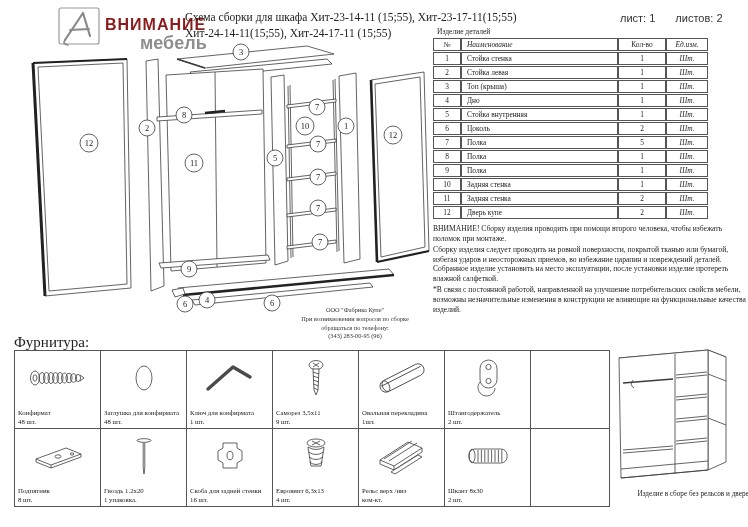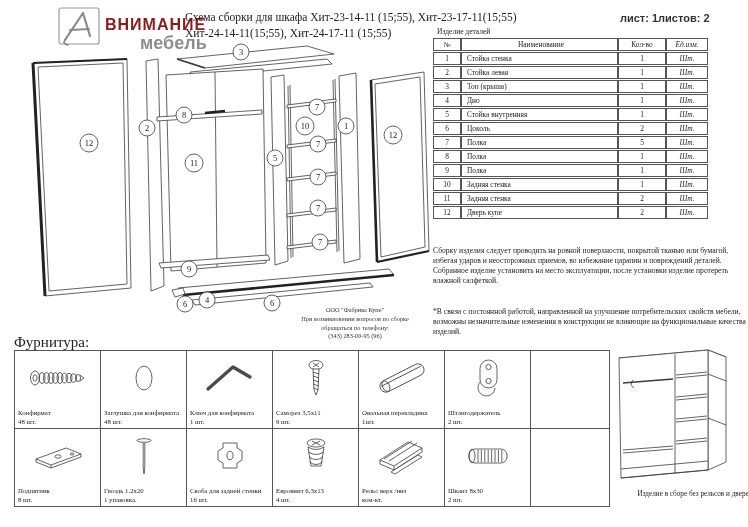--- a/index.html
+++ b/index.html
@@ -10,36 +10,36 @@
   .lineonly{stroke:#3c3c3c;fill:none;stroke-width:0.8;}
 
   
   .logo-box{position:absolute;left:58px;top:7px;}
   .brand{position:absolute;left:105px;top:16px;font-family:"Liberation Sans",sans-serif;
          font-weight:bold;font-size:16px;letter-spacing:1px;color:#8b1c1c;}
   .brand-sub{position:absolute;left:140px;top:33px;font-family:"Liberation Sans",sans-serif;
          font-weight:bold;font-size:18px;color:#8d8d8d;}
   .title{position:absolute;left:185px;top:10px;width:380px;font-size:11.5px;line-height:1.35;}
   .sheet-info{position:absolute;left:620px;top:12px;font-family:"Liberation Sans",sans-serif;
-         font-size:11px;display:flex;color:#333;font-weight:bold;}
+         font-size:11px;display:flex;gap:20px;color:#333;}
 
   
   .parts-caption{position:absolute;left:437px;top:27px;font-size:7.5px;}
   .parts-table{position:absolute;left:433px;top:37px;border-collapse:separate;border-spacing:0 1.5px;
          font-size:7.4px;line-height:1;}
   .parts-table td,.parts-table th{border:0.7px solid #555;padding:1.5px 2px;font-weight:normal;height:8px;}
   .parts-table .c0{width:22px;text-align:center;}
   .parts-table .c1{width:148px;text-align:left;padding-left:5px;}
   .parts-table .c2{width:42px;text-align:center;}
   .parts-table .c3{width:36px;text-align:center;font-style:italic;}
 
   
   .notes{position:absolute;left:433px;top:224px;width:314px;font-size:7.6px;line-height:1.3;}
   .notes p{margin:0;}
-  .notes .gap{margin-top:22px;}
+  .notes .gap{margin-top:1px;}
 
   
   .manufacturer{position:absolute;left:275px;top:306px;width:160px;text-align:center;
          font-size:6.3px;line-height:1.4;color:#333;}
 
   
   .hw-title{position:absolute;left:14px;top:334px;font-size:15px;}
   .hw-table{position:absolute;left:14px;top:350px;border-collapse:collapse;}
   .hw-table td{border:0.8px solid #555;padding:0;vertical-align:top;}
   .hw-cell{width:85px;height:77px;display:flex;flex-direction:column;justify-content:space-between;}
@@ -79,21 +79,21 @@
   <div class="sheet-info">
     <span>лист: 1</span>
     <span>листов: 2</span>
   </div>
 
   <div class="parts-caption">Изделие деталей</div>
   <table class="parts-table">
     <thead>
       <tr>
         <th class="c0">№</th>
-        <th class="c1" style="text-align:center;">Наименование</th>
+        <th class="c1" style="text-align:left;font-style:italic;">Наименование</th>
         <th class="c2">Кол-во</th>
         <th class="c3">Ед.изм.</th>
       </tr>
     </thead>
     <tbody>
         <tr>
           <td class="c0">1</td>
           <td class="c1">Стойка стенка</td>
           <td class="c2">1</td>
           <td class="c3">Шт.</td>
@@ -161,20 +161,21 @@
         <tr>
           <td class="c0">12</td>
           <td class="c1">Дверь купе</td>
           <td class="c2">2</td>
           <td class="c3">Шт.</td>
         </tr>
       </tbody>
   </table>
 
   <div class="notes">
+    <p>ВНИМАНИЕ! Сборку изделия проводить при помощи второго человека, чтобы избежать поломок при монтаже.</p>
     <p class="gap">Сборку изделия следует проводить на ровной поверхности, покрытой тканью или бумагой, избегая ударов и неосторожных приемов, во избежание царапин и повреждений деталей.</p>
     <p>Собранное изделие установить на место эксплуатации, после установки изделие протереть влажной салфеткой.</p>
     <p class="gap">*В связи с постоянной работой, направленной на улучшение потребительских свойств мебели, возможны незначительные изменения в конструкции не влияющие на функциональные качества изделий.</p>
   </div>
 
   <div class="manufacturer">
     <div>ООО "Фабрика Купе"</div>
     <div>При возникновении вопросов по сборке</div>
     <div>обращаться по телефону:</div>
     <div>(343) 283-00-95 (96)</div>

